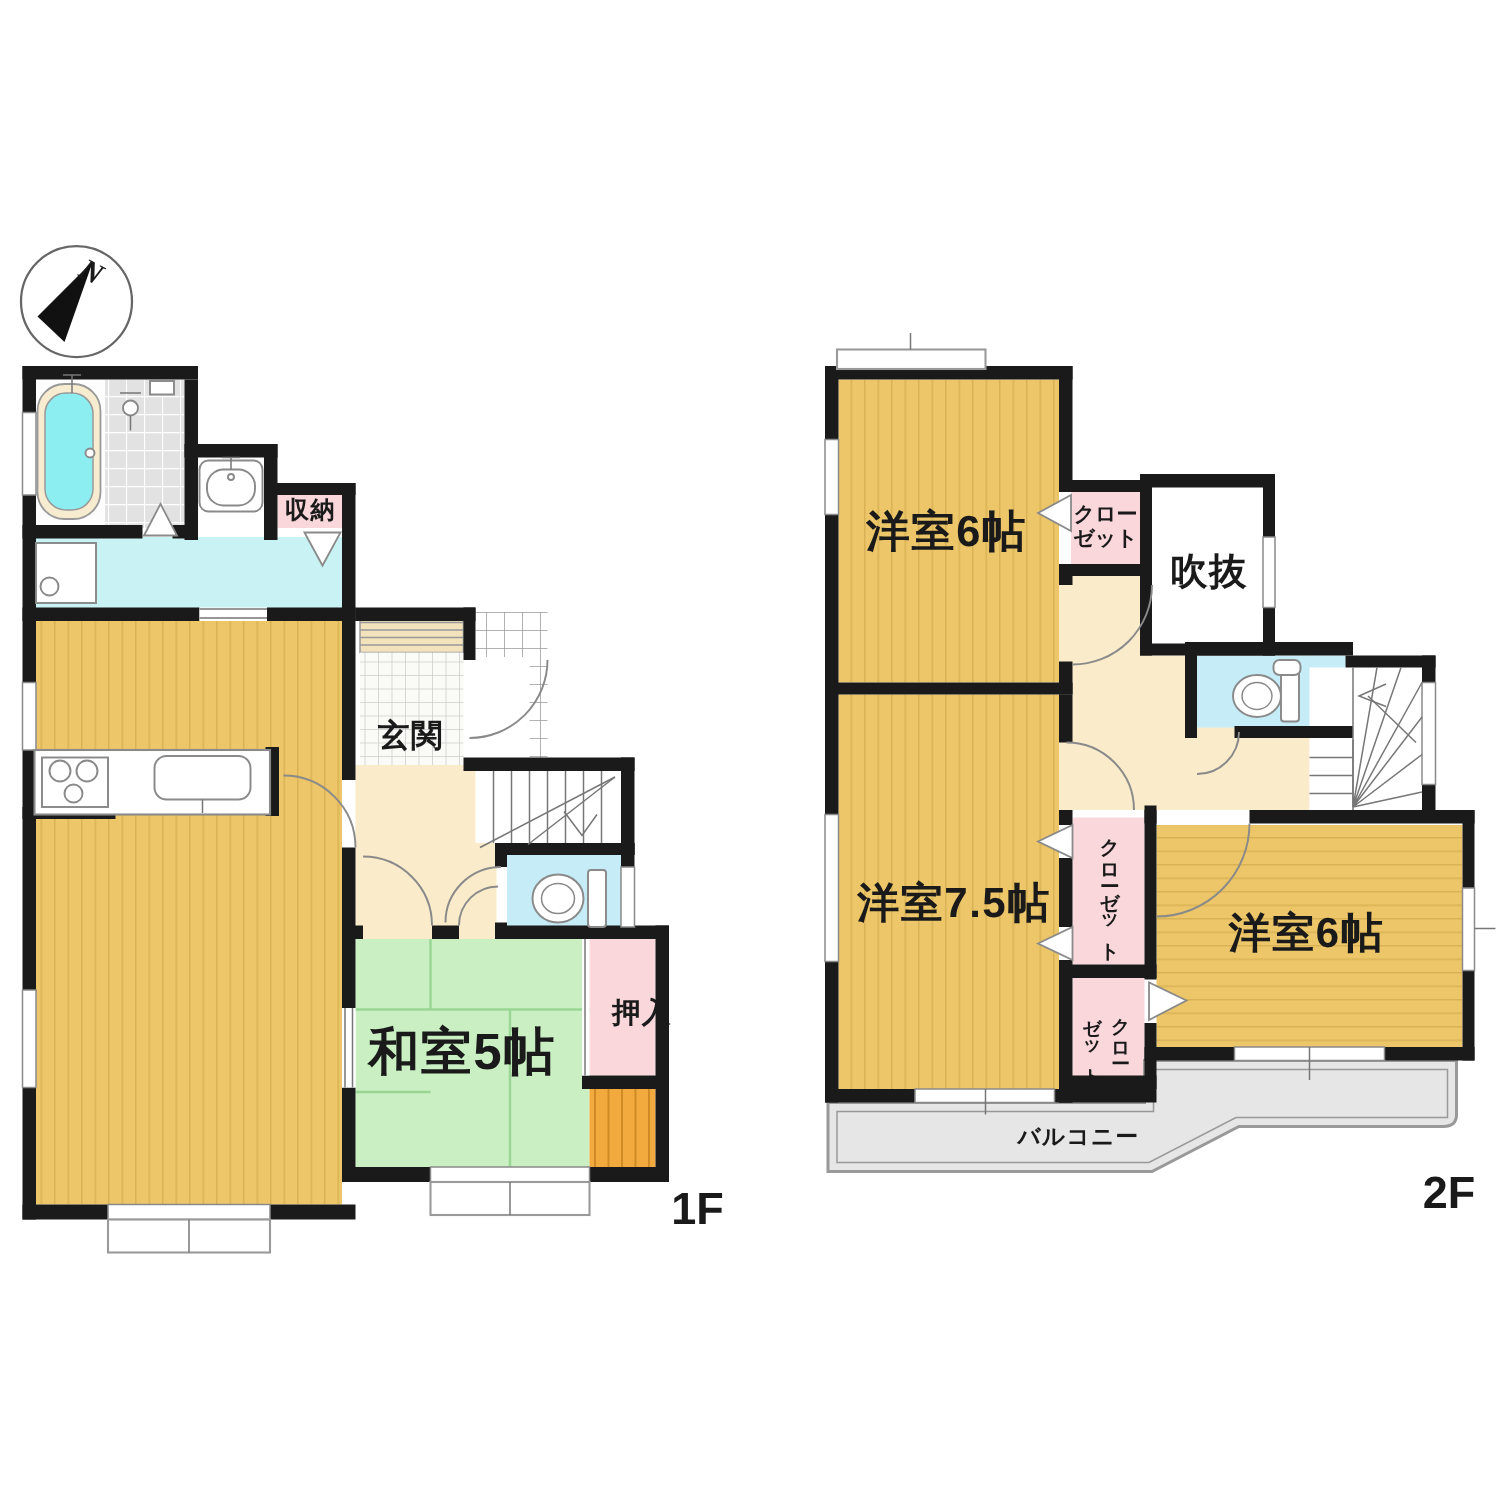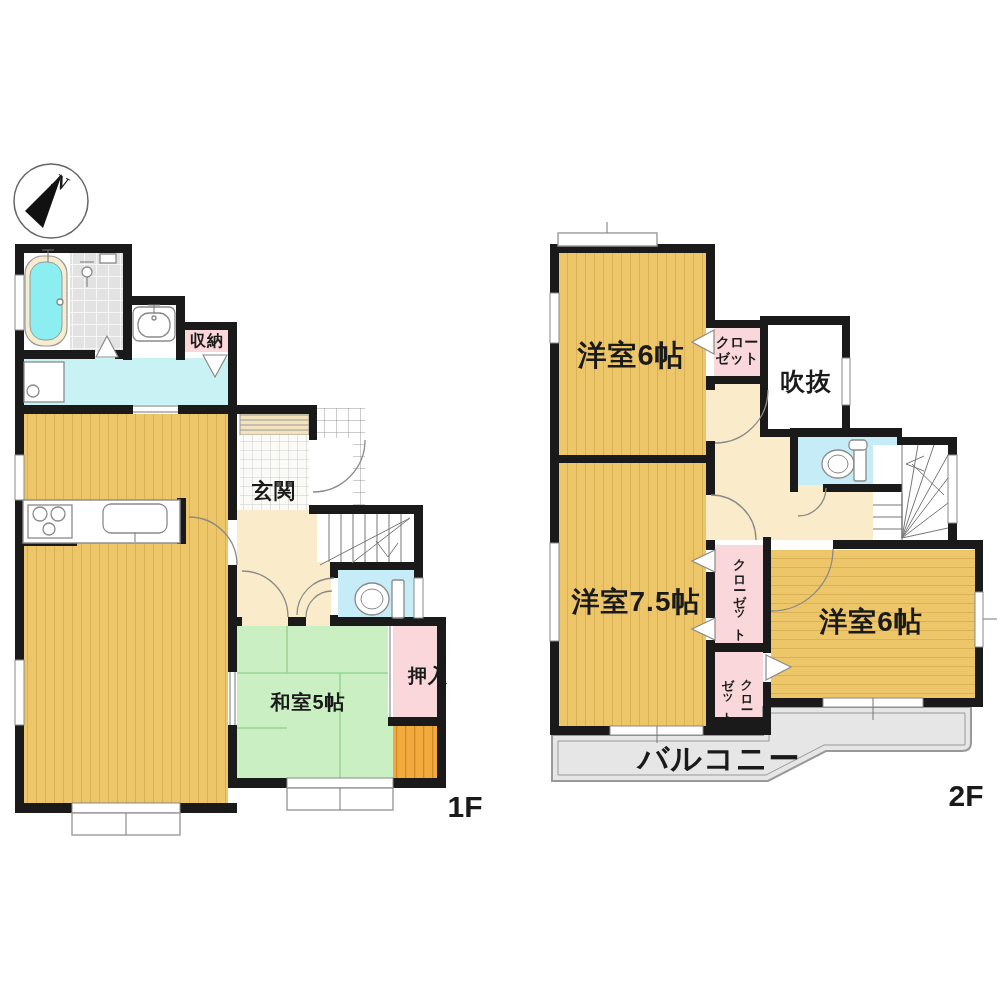--- a/index.html
+++ b/index.html
@@ -298,31 +298,31 @@
   <g>
     <circle cx="51" cy="201" r="37" fill="#ffffff" stroke="#666" stroke-width="1.5"></circle>
     <polygon points="62,174 25,211 43,228" fill="#111111"></polygon>
   </g>
 </svg>
 
 <div class="lbl" style="left:61px;top:182px;font-family:'Liberation Serif','DejaVu Serif',serif;font-style:italic;font-size:20px;transform:translate(-50%,-50%) rotate(28deg);">N</div>
 
 <div class="lbl" style="left:207px;top:341px;font-size:16px;text-align:right;">収納</div>
 <div class="lbl" style="left:274px;top:467px;font-size:21px;margin-top:24px;">玄関</div>
-<div class="lbl" style="left:308px;top:702px;font-size:20px;">和室5帖</div>
+<div class="lbl" style="left:308px;top:702px;font-size:34px;">和室5帖</div>
 <div class="lbl" style="left:428px;top:676px;font-size:19px;">押入</div>
 <div class="lbl floorlbl" style="left:437px;top:807px;font-size:30px;margin-left:28px;">1F</div>
 
 <div class="lbl" style="left:631px;top:355px;font-size:29px;">洋室6帖</div>
 <div class="lbl" style="left:737px;top:351px;font-size:14px;letter-spacing:0;">
   <div>クロー</div>
   <div>ゼット</div>
 </div>
 <div class="lbl" style="left:806px;top:381px;font-size:25px;text-align:right;">吹抜</div>
 <div class="lbl" style="left:636px;top:602px;font-size:28px;">洋室7.5帖</div>
 <div class="lbl vert" style="left:739px;top:593px;font-size:13px;">クローゼット</div>
 <div class="lbl vert" style="left:747px;top:687px;font-size:12.5px;">クロー</div>
 <div class="lbl vert" style="left:728px;top:695px;font-size:12.5px;">ゼット</div>
 <div class="lbl" style="left:871px;top:622px;font-size:28px;">洋室6帖</div>
-<div class="lbl" style="left:719px;top:759px;font-size:31px;">バルコニー</div>
+<div class="lbl" style="left:719px;top:759px;font-size:15px;">バルコニー</div>
 <div class="lbl floorlbl" style="left:966px;top:780px;font-size:30px;margin-top:16px;">2F</div>
 
 </div>
 
 </body></html>

